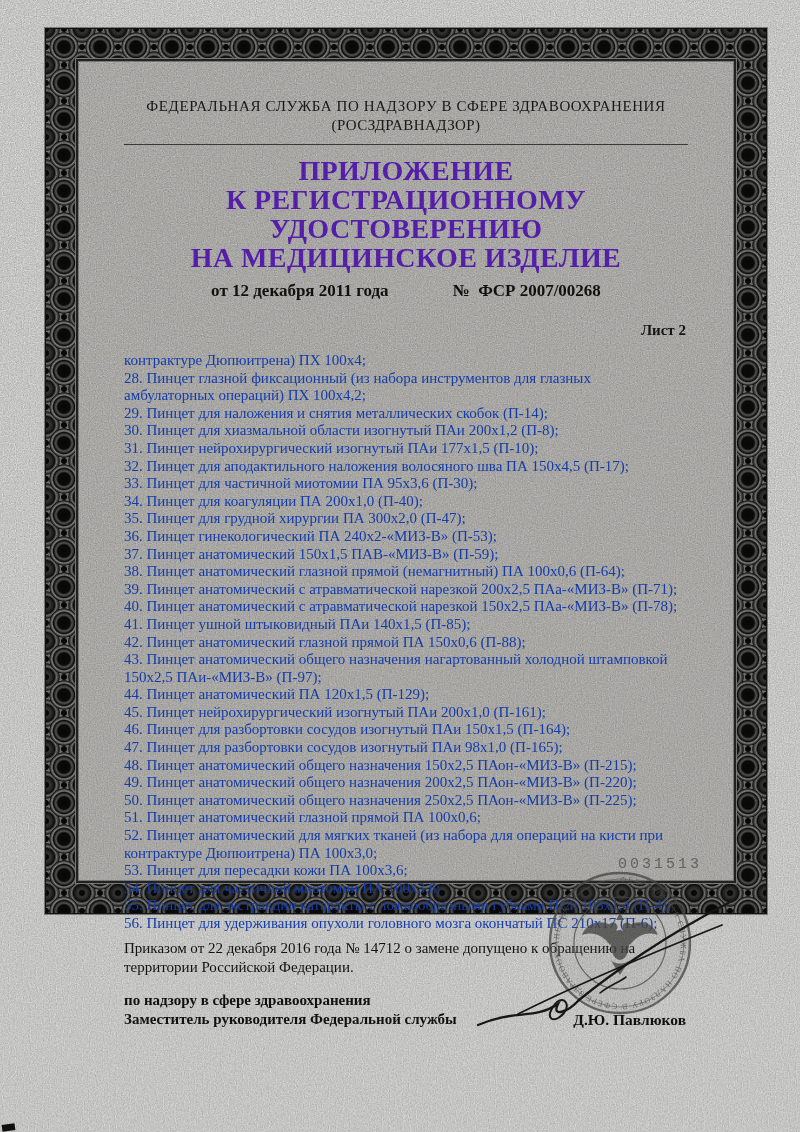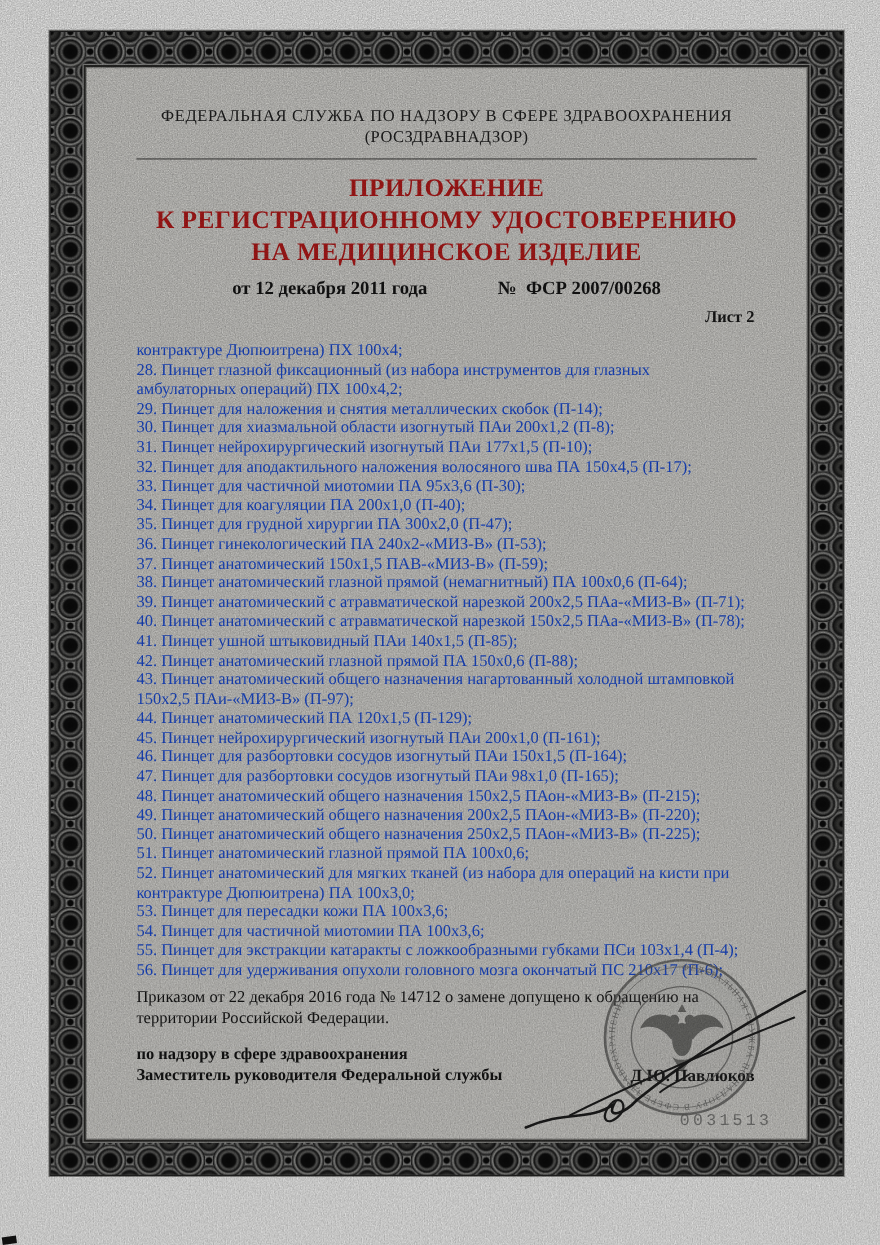--- a/index.html
+++ b/index.html
@@ -4,21 +4,21 @@
 <style>
   html,body{margin:0;padding:0;}
   body{
     width:800px;height:1132px;position:relative;overflow:hidden;
     background:#fbfbfa;
     font-family:"Liberation Serif", serif;
     color:#1e1e1e;
   }
   
   .certificate{
-    position:absolute;left:45px;top:28px;width:722px;height:1041px;
+    position:absolute;left:45px;top:28px;width:722px;height:886px;
     box-sizing:border-box;
     border:1.5px solid #1b1b1b;
     box-shadow:0 0 0 1px #9a9a98;
     background-color:#8a8a88;
     background-image:
       radial-gradient(circle, #0c0c0c 2.5px, transparent 3.5px),
       radial-gradient(closest-side, #0e0e0e 34%, #6b6b69 45%, #101010 59%, #a5a5a2 67%, #161616 80%, transparent 83%),
       radial-gradient(closest-side, #3d3d3b 28%, #131313 48%, #8a8a88 58%, #1c1c1c 74%, transparent 78%);
     background-size:18px 18px, 36px 36px, 36px 36px;
     background-position:9px 9px, 0 0, 18px 18px;
@@ -29,24 +29,24 @@
     background:#d6d5d1;
     border:2px solid #2c2c2a;
     box-shadow:inset 0 0 0 1px #98989四5;
     box-shadow:inset 0 0 0 1px #989895, 0 0 0 1px #989895;
   }
   .content{position:absolute;left:0;top:0;right:0;bottom:0;padding:0 46px;box-sizing:border-box;}
   
   .agency{margin-top:36px;text-align:center;font-size:15px;line-height:19px;letter-spacing:0.6px;color:#222;}
   .agency .l2{letter-spacing:0.4px;}
   .rule{margin-top:9px;border-top:1.3px solid #4a4a48;height:0;}
-  .doc-title{margin-top:11px;text-align:center;font-weight:bold;font-size:23px;line-height:29px;letter-spacing:0.4px;color:#b91c1c;}
+  .doc-title{margin-top:11px;text-align:center;font-weight:bold;font-size:28px;line-height:29px;letter-spacing:0.4px;color:#6d28d9;}
   .dateline{margin-top:9px;display:flex;justify-content:center;gap:64px;font-weight:bold;font-size:17px;color:#161616;}
   .dateline span{white-space:pre;}
-  .sheet{margin-top:9px;text-align:right;font-weight:bold;font-size:15px;padding-right:2px;color:#1a1a1a;}
+  .sheet{margin-top:21px;text-align:right;font-weight:bold;font-size:15px;padding-right:2px;color:#1a1a1a;}
   
   .list{margin-top:13px;font-size:15px;color:#1d4ed8;}
   .list .line{line-height:17.6px;white-space:nowrap;}
   .order-note{margin-top:6px;font-size:15px;line-height:19.5px;color:#181818;max-width:600px;}
   
   .signatory{margin-top:13px;display:flex;justify-content:space-between;align-items:flex-end;font-weight:bold;font-size:15px;line-height:19px;color:#161616;}
   .signatory .name{font-size:15.5px;padding-right:2px;}
   .serial{
     position:absolute;right:32px;bottom:8px;
     font-family:"Liberation Mono", monospace;

